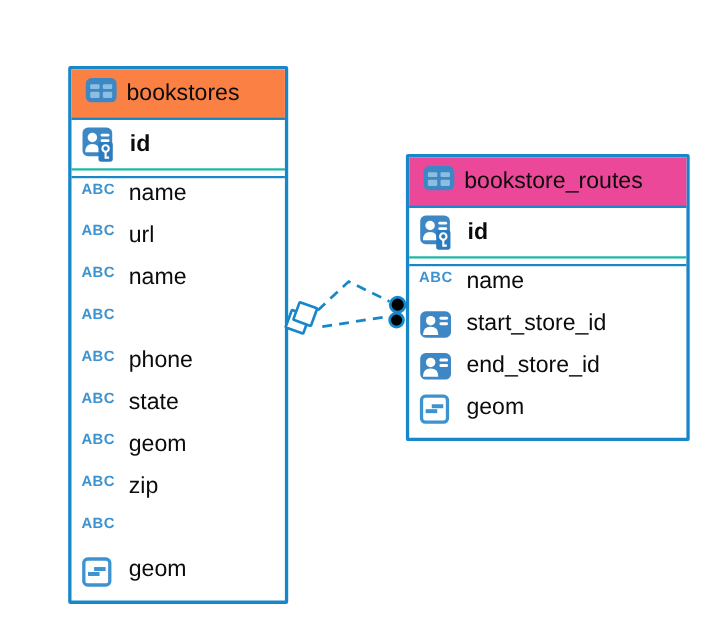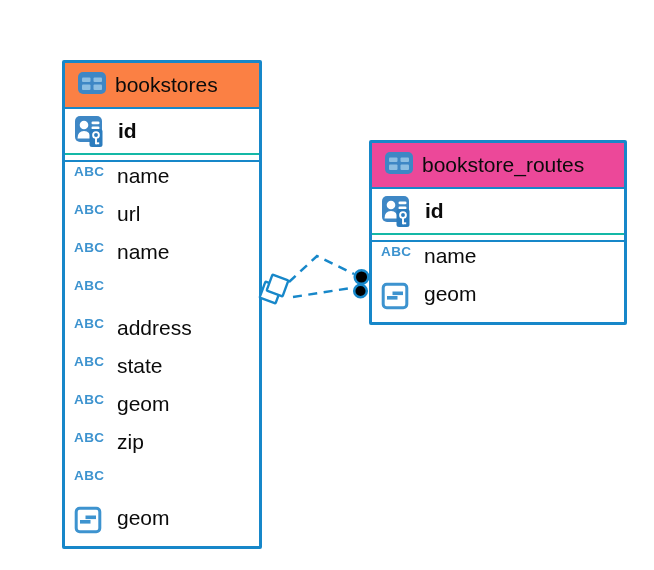--- a/index.html
+++ b/index.html
@@ -93,21 +93,21 @@
       </div>
       <div class="col-row">
         <span class="icon-slot">
             <span class="abc">ABC</span>
           </span>
       </div>
       <div class="col-row">
         <span class="icon-slot">
             <span class="abc">ABC</span>
           </span>
-        <span class="cname">address</span>
+        <span class="cname">phone</span>
       </div>
       <div class="col-row">
         <span class="icon-slot">
             <span class="abc">ABC</span>
           </span>
         <span class="cname">state</span>
       </div>
       <div class="col-row">
         <span class="icon-slot">
             <span class="abc">ABC</span>
@@ -173,20 +173,44 @@
 
     <div class="cols">
       <div class="col-row">
         <span class="icon-slot">
             <span class="abc">ABC</span>
           </span>
         <span class="cname">name</span>
       </div>
       <div class="col-row">
         <span class="icon-slot">
+          <svg width="30" height="26" viewBox="0 0 30 26">
+            <rect x="1" y="1" width="28" height="24" rx="5" fill="#3E87C5"></rect>
+            <circle cx="10.5" cy="9.5" r="4.3" fill="#ffffff"></circle>
+            <path d="M3.5 22.5 q0 -7.5 7 -7.5 q7 0 7 7.5 z" fill="#ffffff"></path>
+            <rect x="18.5" y="6" width="7.8" height="2.7" rx="1.3" fill="#ffffff"></rect>
+            <rect x="18.5" y="11" width="7.8" height="2.7" rx="1.3" fill="#ffffff"></rect>
+          </svg>
+        </span>
+        <span class="cname">start_store_id</span>
+      </div>
+      <div class="col-row">
+        <span class="icon-slot">
+          <svg width="30" height="26" viewBox="0 0 30 26">
+            <rect x="1" y="1" width="28" height="24" rx="5" fill="#3E87C5"></rect>
+            <circle cx="10.5" cy="9.5" r="4.3" fill="#ffffff"></circle>
+            <path d="M3.5 22.5 q0 -7.5 7 -7.5 q7 0 7 7.5 z" fill="#ffffff"></path>
+            <rect x="18.5" y="6" width="7.8" height="2.7" rx="1.3" fill="#ffffff"></rect>
+            <rect x="18.5" y="11" width="7.8" height="2.7" rx="1.3" fill="#ffffff"></rect>
+          </svg>
+        </span>
+        <span class="cname">end_store_id</span>
+      </div>
+      <div class="col-row">
+        <span class="icon-slot">
           <svg width="28" height="28" viewBox="0 0 28 28">
             <rect x="2.2" y="2.2" width="23.6" height="23.6" rx="3.5" fill="#ffffff" stroke="#3D93CF" stroke-width="3"></rect>
             <rect x="11.5" y="9.5" width="10.5" height="3.6" fill="#3D93CF"></rect>
             <rect x="6" y="14" width="10.5" height="3.6" fill="#3D93CF"></rect>
           </svg>
         </span>
         <span class="cname">geom</span>
       </div>
     </div>
   </div>

